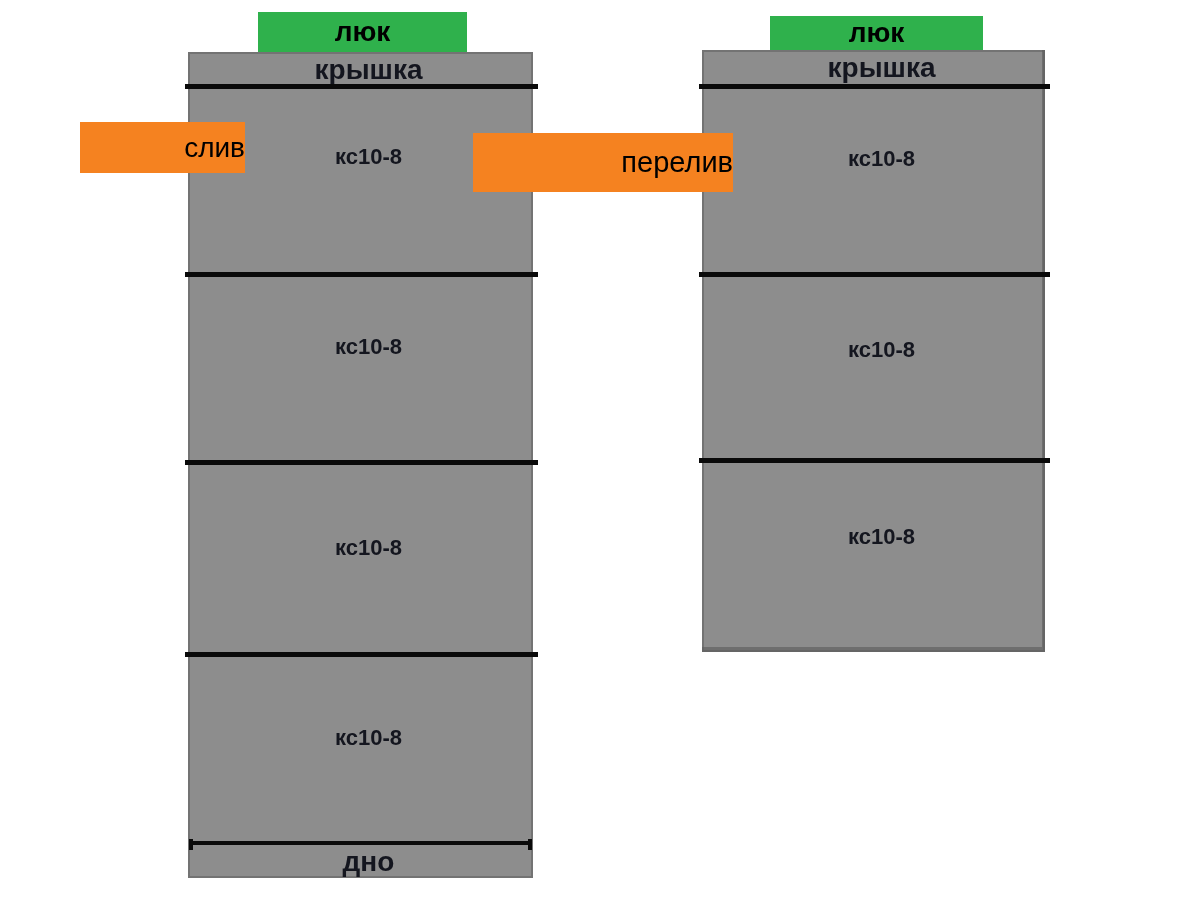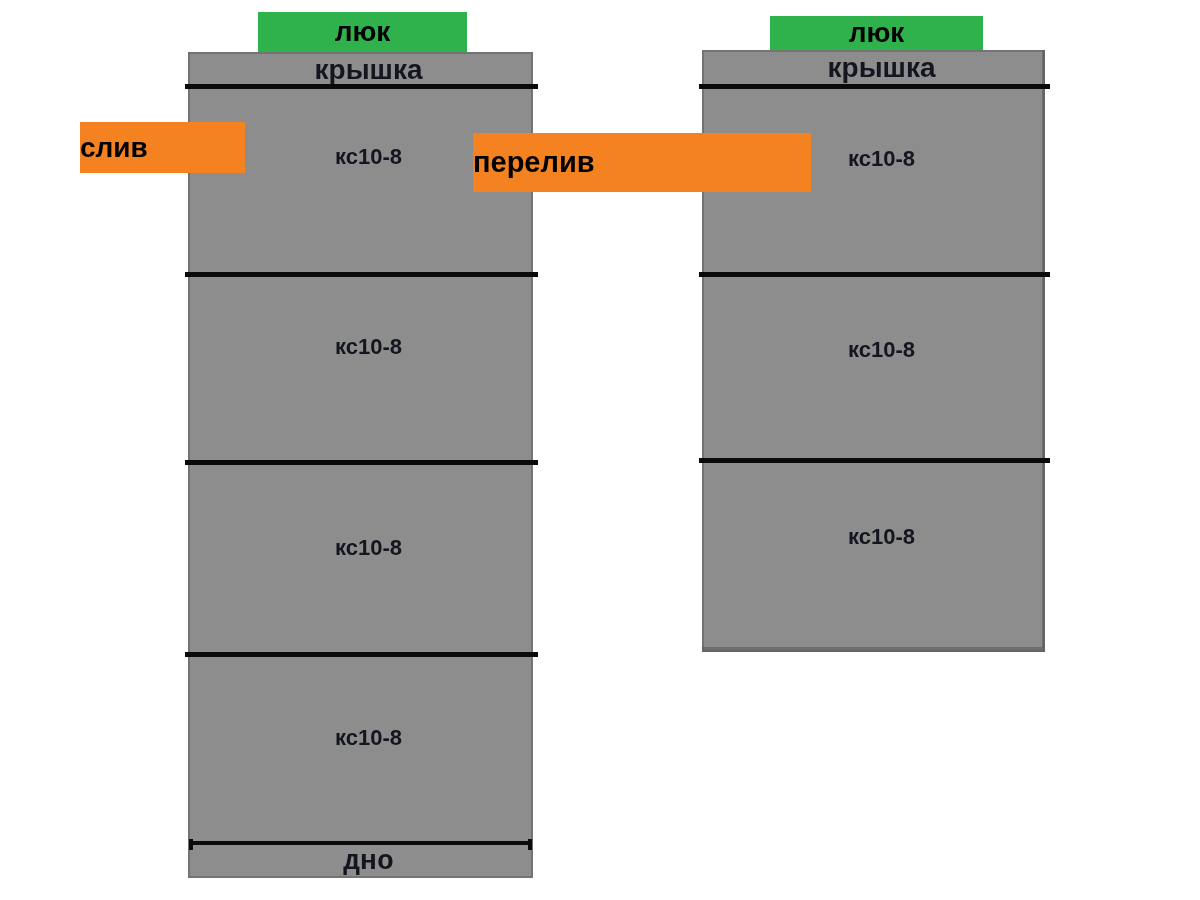--- a/index.html
+++ b/index.html
@@ -64,23 +64,23 @@
     color:var(--ring-text);
     font-weight:700;
   }
   .cover-label{top:1px;height:34px;line-height:34px;font-size:28px;}
   .ring-label{height:38px;line-height:38px;font-size:22px;}
   .bottom-label{height:34px;line-height:34px;font-size:28px;}
   
   .callout{
     position:absolute;
     background:var(--label-orange);
-    display:flex;align-items:center;justify-content:flex-start;
+    display:flex;align-items:center;justify-content:flex-end;
     color:var(--label-text);
-    font-weight:700;font-size:28px;
+    font-weight:400;font-size:28px;
     z-index:5;
   }
 </style>
 </head>
 <body>
 
 <div class="stage">
 
   <div class="hatch" style="left:258px;top:12px;width:209px;height:40px;">
     <span>люк</span>
@@ -99,21 +99,21 @@
 
     <div class="col-label ring-label" style="top:477px;">кс10-8</div>
     <div class="sep" style="top:600px;"></div>
 
     <div class="col-label ring-label" style="top:667px;">кс10-8</div>
 
     <div class="bottom-line" style="top:789px;">
       <i class="tick tick-l"></i>
       <i class="tick tick-r"></i>
     </div>
-    <div class="col-label bottom-label" style="top:793px;font-family:Liberation Mono, monospace;">дно</div>
+    <div class="col-label bottom-label" style="top:793px;">дно</div>
   </div>
 
   <div class="hatch" style="left:770px;top:16px;width:213px;height:34px;">
     <span>люк</span>
   </div>
 
   <div class="column column-right" style="left:702px;top:50px;width:343px;height:602px;">
 
     <div class="col-label cover-label">крышка</div>
     <div class="sep" style="top:34px;"></div>
@@ -124,17 +124,17 @@
     <div class="col-label ring-label" style="top:281px;">кс10-8</div>
     <div class="sep" style="top:408px;"></div>
 
     <div class="col-label ring-label" style="top:468px;">кс10-8</div>
   </div>
 
   <div class="callout" style="left:80px;top:122px;width:165px;height:51px;">
     <span>слив</span>
   </div>
 
-  <div class="callout" style="left:473px;top:133px;width:338px;height:59px;font-size:29px;">
+  <div class="callout" style="left:473px;top:133px;width:260px;height:59px;font-size:29px;">
     <span>перелив</span>
   </div>
 
 </div>
 
 </body></html>

